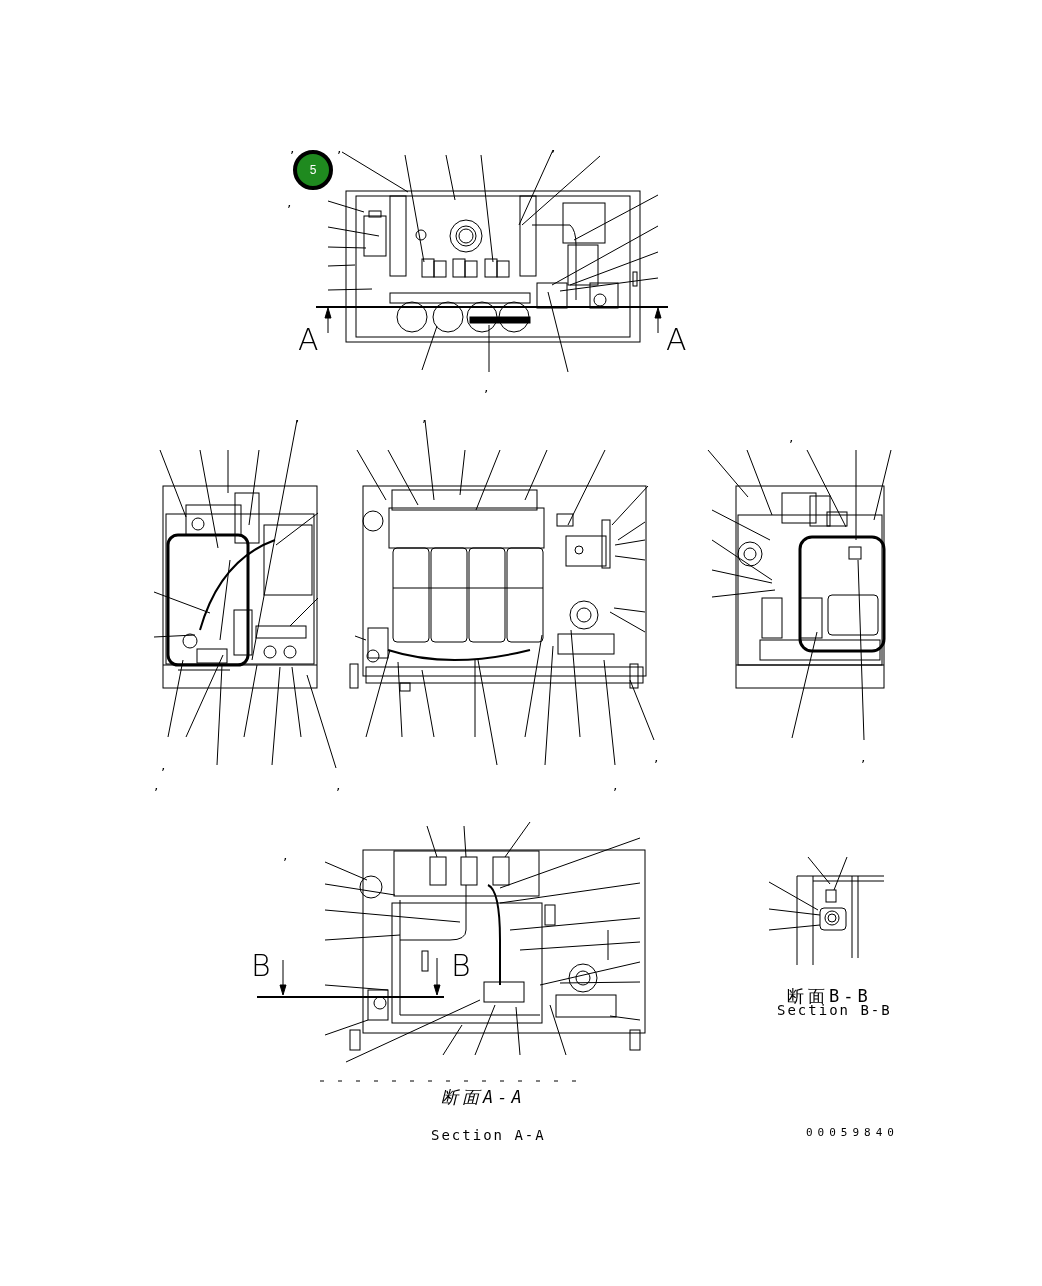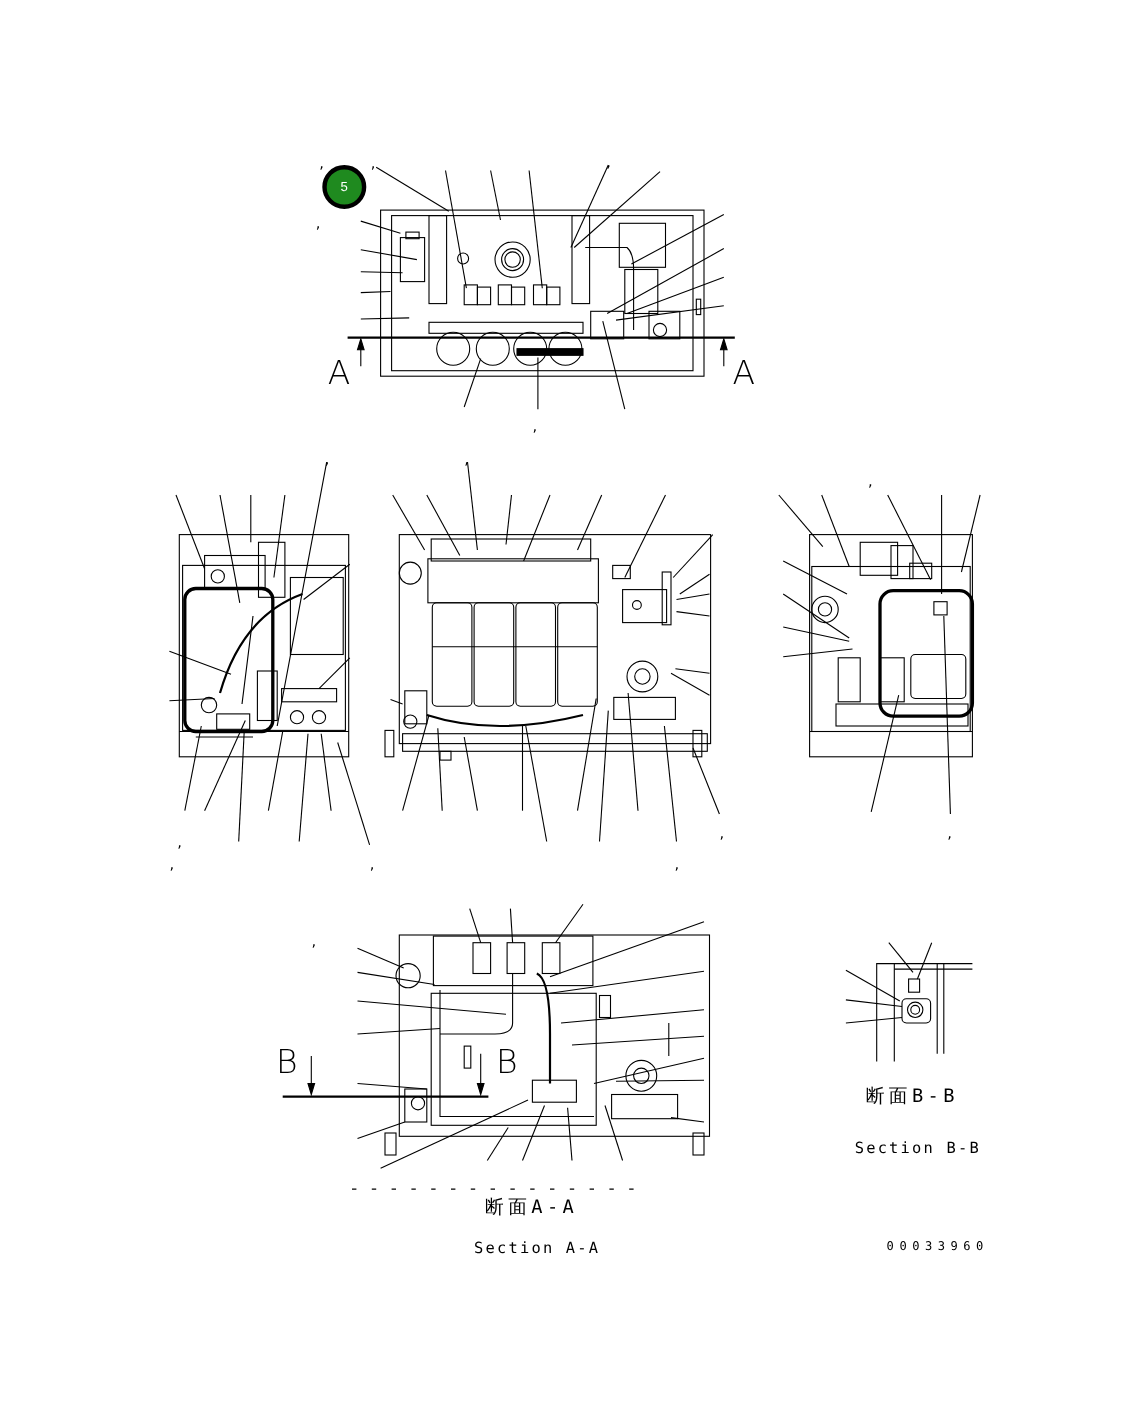--- a/index.html
+++ b/index.html
@@ -264,26 +264,26 @@
 
 <div class="badge" style="left:293px;top:150px;">
   <span>5</span>
 </div>
 
 <div class="lbl big" style="left:298px;top:322px;">A</div>
 <div class="lbl big" style="left:666px;top:322px;">A</div>
 <div class="lbl big" style="left:251px;top:948px;">B</div>
 <div class="lbl big" style="left:451px;top:948px;">B</div>
 
-<div class="lbl sec-jp" style="left:441px;top:1086px;">断面A-A</div>
+<div class="lbl sec-jp" style="left:441px;top:1086px;font-style:italic;">断面A-A</div>
 <div class="lbl sec-en" style="left:431px;top:1127px;">Section A-A</div>
 <div class="lbl sec-jp" style="left:787px;top:985px;">断面B-B</div>
-<div class="lbl sec-en" style="left:777px;top:1002px;margin-top:34px;">Section B-B</div>
-
-<div class="lbl docno" style="left:806px;top:1126px;">00033960</div>
+<div class="lbl sec-en" style="left:777px;top:1002px;">Section B-B</div>
+
+<div class="lbl docno" style="left:806px;top:1126px;">00059840</div>
 
 <span class="tick lbl" style="left:289px;top:143px;">,</span>
 <span class="tick lbl" style="left:336px;top:143px;">,</span>
 <span class="tick lbl" style="left:286px;top:197px;">,</span>
 <span class="tick lbl" style="left:550px;top:142px;">,</span>
 <span class="tick lbl" style="left:483px;top:382px;">,</span>
 <span class="tick lbl" style="left:294px;top:412px;">,</span>
 <span class="tick lbl" style="left:421px;top:412px;">,</span>
 <span class="tick lbl" style="left:788px;top:432px;">,</span>
 <span class="tick lbl" style="left:160px;top:760px;">,</span>

